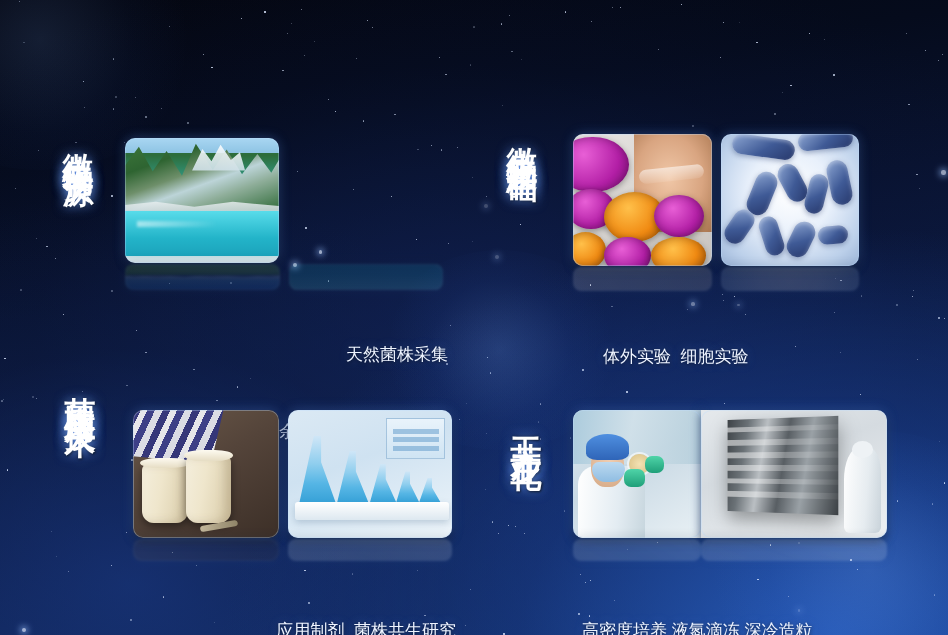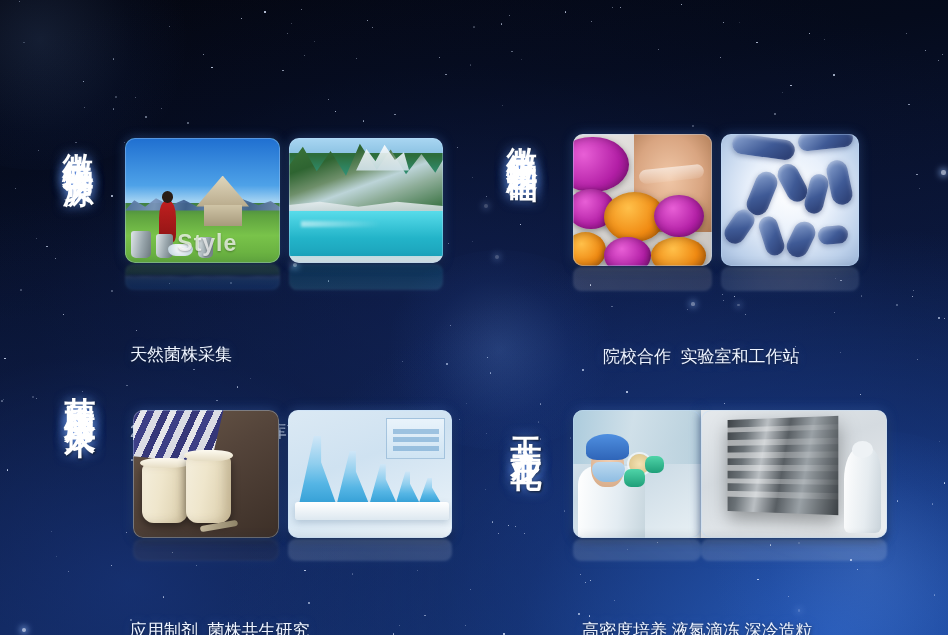--- a/index.html
+++ b/index.html
@@ -75,21 +75,21 @@
     pointer-events:none;
   }
   .caption {
     position:absolute;
     color:#eef4ff;
     font-size:17px;
     line-height:1.52;
     white-space:pre;
     text-shadow:0 1px 4px rgba(0,0,0,0.75), 0 0 10px rgba(90,140,240,0.45);
   }
-  .caption.center { text-align:left; }
+  .caption.center { text-align:right; }
   .caption.left { text-align:left; }
 
   
   .scene { width:100%; height:100%; position:relative; overflow:hidden; }
 
   
   .s-grass {
     background:
       linear-gradient(#1f6fd0 0%, #4ea2e8 38%, #9fd0f2 50%, #9fd0f2 52%, transparent 52%),
       linear-gradient(#3f7f45 52%, #5ea23f 62%, #79c34a 78%, #62a93c 100%);
@@ -564,35 +564,20 @@
 
   <div class="glow-blob" style="left:-120px;top:-90px;width:320px;height:260px;opacity:.25;"></div>
   <div class="glow-blob" style="left:380px;top:250px;width:240px;height:200px;opacity:.35;"></div>
   <div class="glow-blob" style="left:700px;top:430px;width:340px;height:280px;opacity:.30;"></div>
 
 
   <div class="quad">
     <div class="vlabel" style="left:62px;top:128px;height:175px;">微生物资源</div>
 
     <div class="photos" style="left:125px;top:138px;">
-      <div class="photo" style="width:155px;height:125px;">
-        <div class="scene s-grass">
-          <div class="mtn"></div>
-          <div class="yurt">
-            <div class="roof"></div>
-              <div class="body"></div>
-          </div>
-          <div class="person"></div>
-          <div class="can" style="left:4%;width:13%;height:22%;"></div>
-          <div class="can" style="left:20%;width:11%;height:19%;"></div>
-          <div class="can" style="left:47%;width:10%;height:17%;"></div>
-          <div class="bowl"></div>
-          <div class="wm">Style</div>
-        </div>
-      </div>
       <div class="photo" style="width:154px;height:125px;">
         <div class="scene s-lake">
           <div class="peaks"></div>
             <div class="snow"></div>
           <div class="shore"></div>
             <div class="water"></div>
             <div class="sheen"></div>
         </div>
       </div>
     </div>
@@ -647,21 +632,20 @@
     </div>
 
     <div class="photo reflect" style="left:573px;top:267px;width:139px;height:24px;">
       <div class="scene s-petri"></div>
     </div>
     <div class="photo reflect" style="left:721px;top:267px;width:138px;height:24px;">
       <div class="scene s-bact"></div>
     </div>
 
     <div class="caption left" style="left:603px;top:292px;width:330px;">
-      <div>院校合作  实验室和工作站</div>
       <div>体外实验  细胞实验</div>
       <div>动物模型  人体RCT</div>
     </div>
   </div>
 
   <div class="quad">
     <div class="vlabel" style="left:64px;top:372px;height:212px;">菌株应用技术</div>
 
     <div class="photos" style="left:133px;top:410px;">
       <div class="photo" style="width:146px;height:128px;">

